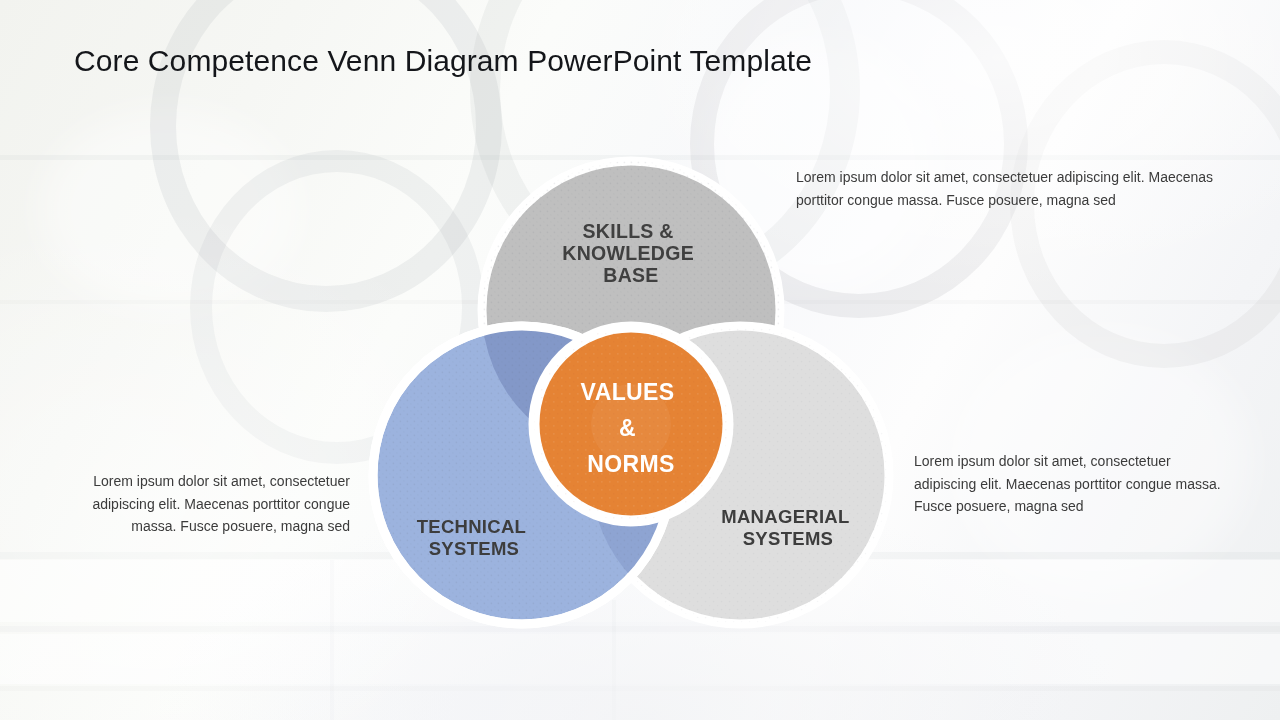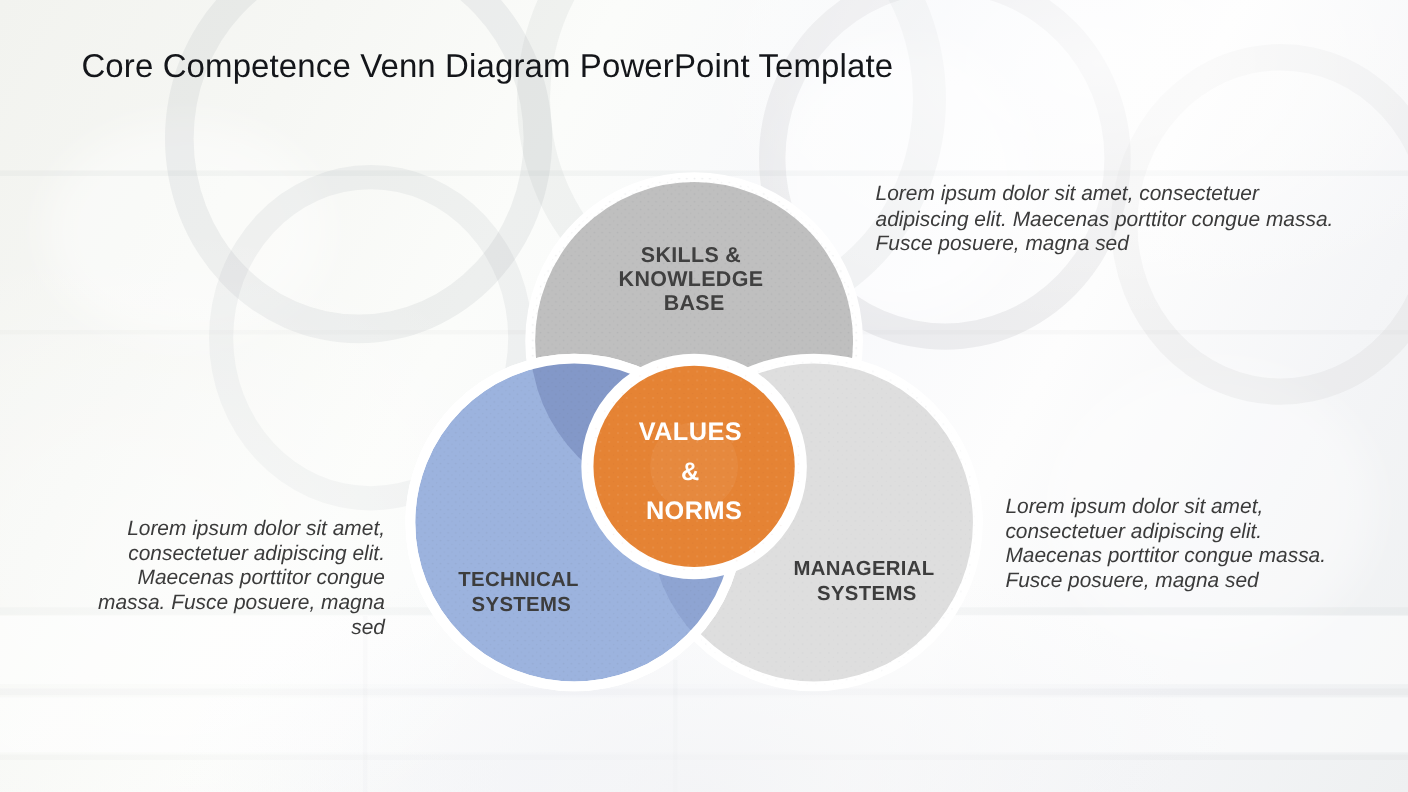--- a/index.html
+++ b/index.html
@@ -110,25 +110,24 @@
     position: absolute;
     left: 0;
     top: 0;
     width: 1280px;
     height: 720px;
   }
 
   
   .note {
     position: absolute;
-    font-size: 19px;
+    font-size: 14px;
     line-height: 22.5px;
     color: #3b3b3b;
     white-space: pre-line;
-    font-style: italic;
   }
   .note-top-right {
     left: 796px;
     top: 166px;
     width: 432px;
     text-align: left;
   }
   .note-right {
     left: 914px;
     top: 450px;

